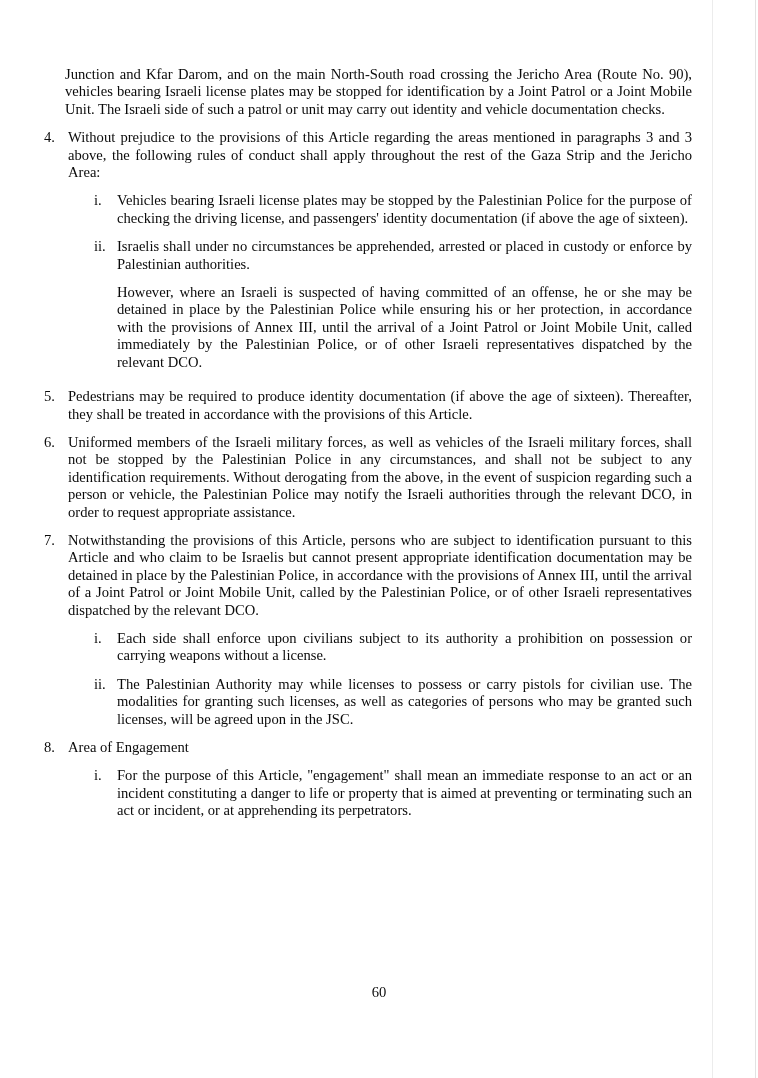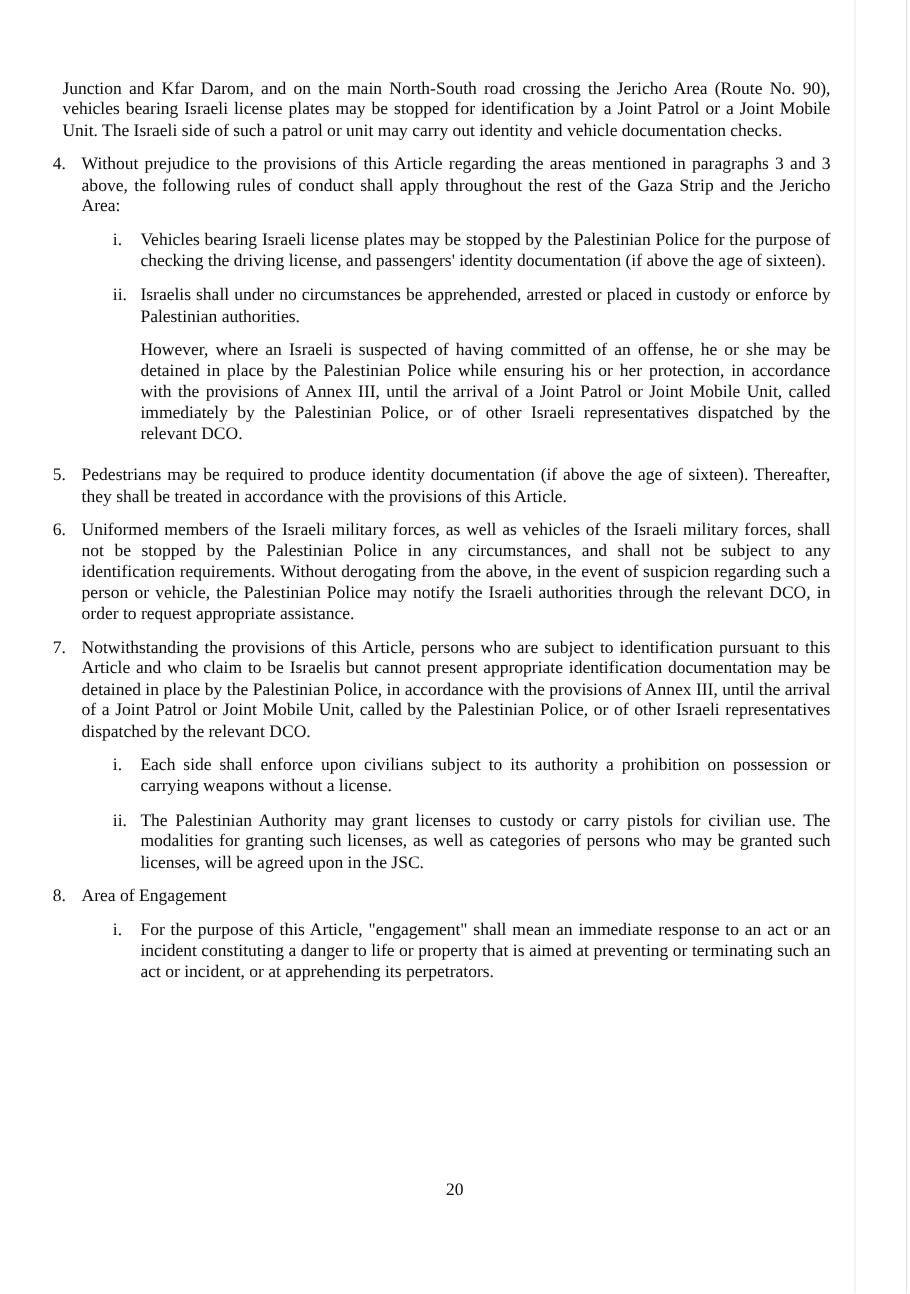--- a/index.html
+++ b/index.html
@@ -19,21 +19,21 @@
     overflow: hidden;
   }
   .content {
     position: absolute;
     top: 66px;
     left: 44px;
     width: 648px;
   }
   .justified { text-align: justify; }
   p.intro {
-    margin: 0 0 0 8px;
+    margin: 0 0 0 21px;
   }
   .item {
     display: flex;
     margin-top: 11px;
   }
   .item .num {
     flex: 0 0 24px;
   }
   .item.sub {
     margin-left: 50px;
@@ -103,33 +103,33 @@
       <div class="txt justified">Notwithstanding the provisions of this Article, persons who are subject to identification pursuant to this Article and who claim to be Israelis but cannot present appropriate identification documentation may be detained in place by the Palestinian Police, in accordance with the provisions of Annex III, until the arrival of a Joint Patrol or Joint Mobile Unit, called by the Palestinian Police, or of other Israeli representatives dispatched by the relevant DCO.</div>
     </div>
 
     <div class="item sub">
       <span class="num">i.</span>
       <div class="txt justified">Each side shall enforce upon civilians subject to its authority a prohibition on possession or carrying weapons without a license.</div>
     </div>
 
     <div class="item sub">
       <span class="num">ii.</span>
-      <div class="txt justified">The Palestinian Authority may grant licenses to custody or carry pistols for civilian use. The modalities for granting such licenses, as well as categories of persons who may be granted such licenses, will be agreed upon in the JSC.</div>
+      <div class="txt justified">The Palestinian Authority may while licenses to possess or carry pistols for civilian use. The modalities for granting such licenses, as well as categories of persons who may be granted such licenses, will be agreed upon in the JSC.</div>
     </div>
 
     <div class="item">
       <span class="num">8.</span>
       <div class="txt">Area of Engagement</div>
     </div>
 
     <div class="item sub">
       <span class="num">i.</span>
       <div class="txt justified">For the purpose of this Article, "engagement" shall mean an immediate response to an act or an incident constituting a danger to life or property that is aimed at preventing or terminating such an act or incident, or at apprehending its perpetrators.</div>
     </div>
 
   </div>
 
-  <div class="page-number">20</div>
+  <div class="page-number">60</div>
 
   <div class="scan-line inner"></div>
   <div class="scan-line edge"></div>
 
 </div>
 
 </body></html>

